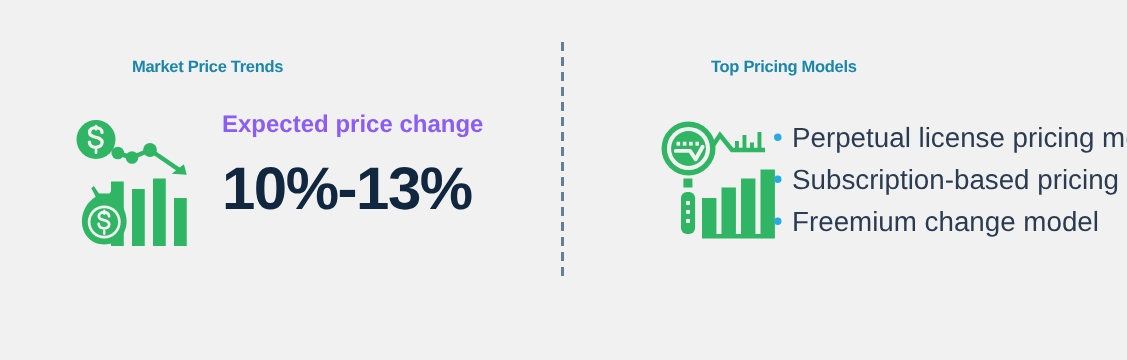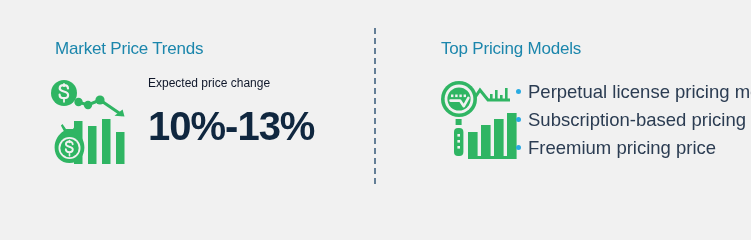--- a/index.html
+++ b/index.html
@@ -34,48 +34,50 @@
     left: 374px;
     top: 28px;
     width: 0;
     height: 156px;
     border-left: 2px dashed #4b6b87;
     opacity: .85;
   }
 
   .panel-title {
     position: absolute;
-    font-weight: normal;
-    font-size: 17px;
+    font-weight: bold;
+    font-size: 11px;
     letter-spacing: -0.2px;
     color: #1b86ac;
     white-space: nowrap;
+    margin-left: 33px;
   }
   .panel-left .panel-title  { left: 55px; top: 39px; }
   .panel-right .panel-title { left: 441px; top: 39px; }
 
   
   .left-icon {
     position: absolute;
     left: 50px;
     top: 78px;
     width: 84px;
     height: 86px;
   }
   .left-text {
     position: absolute;
     left: 148px;
     top: 72px;
     width: 220px;
   }
   .sub-line {
-    color: #0f172a;
-    font-size: 12px;
+    color: #8b5cf6;
+    font-size: 16px;
     line-height: 23px;
     white-space: nowrap;
+    font-weight: bold;
   }
   .big-value {
     margin-top: 7px;
     color: #10273f;
     font-size: 40px;
     font-weight: bold;
     letter-spacing: -1px;
     line-height: 48px;
     white-space: nowrap;
   }
@@ -203,19 +205,19 @@
       <li class="bullet-item">
         <span class="bullet-dot"></span>
         <span>Perpetual license pricing mo</span>
       </li>
       <li class="bullet-item">
         <span class="bullet-dot"></span>
         <span>Subscription-based pricing m</span>
       </li>
       <li class="bullet-item">
         <span class="bullet-dot"></span>
-        <span>Freemium pricing price</span>
+        <span>Freemium change model</span>
       </li>
     </ul>
   </div>
 
   <div class="divider"></div>
 </div>
 
 </body></html>

